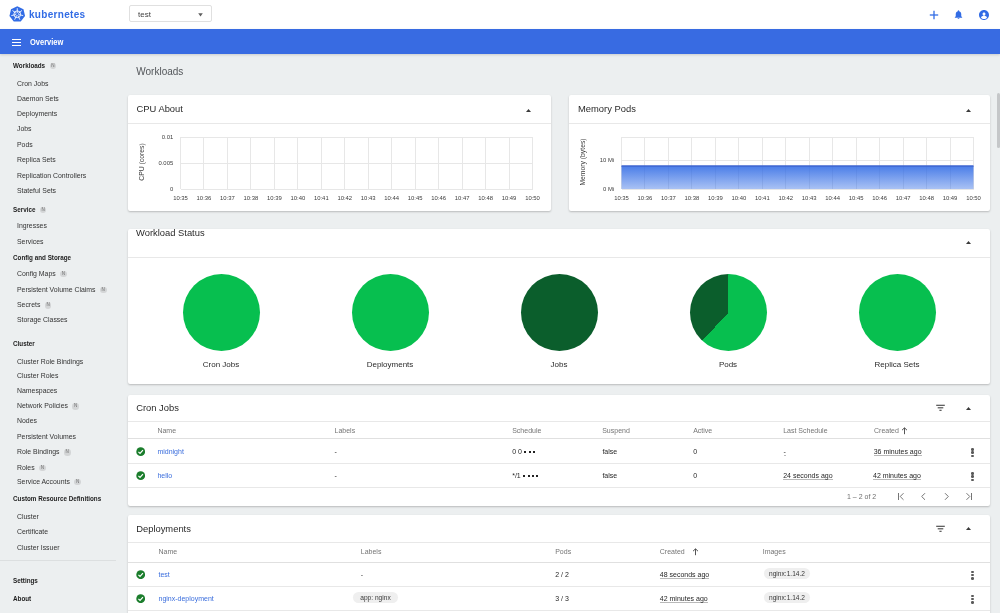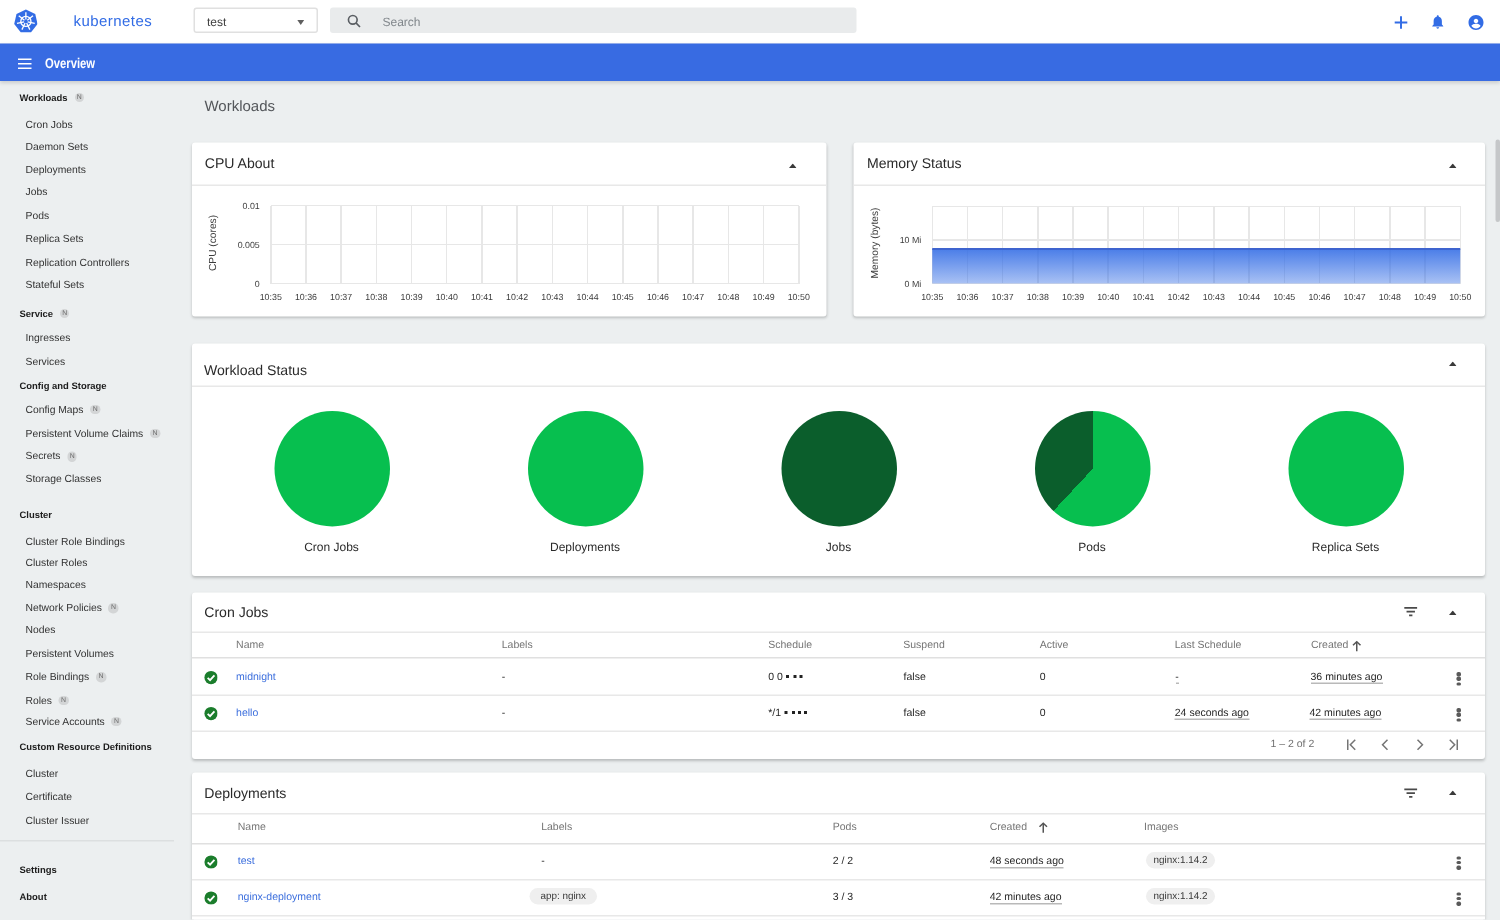--- a/index.html
+++ b/index.html
@@ -35,33 +35,26 @@
       <g stroke="#fff" stroke-width="1">
         <line x1="9.50" y1="8.10" x2="9.50" y2="2.50"></line>
         <line x1="8.41" y1="8.63" x2="4.03" y2="5.14"></line>
         <line x1="8.14" y1="9.81" x2="2.68" y2="11.06"></line>
         <line x1="8.89" y1="10.76" x2="6.46" y2="15.81"></line>
         <line x1="10.11" y1="10.76" x2="12.54" y2="15.81"></line>
         <line x1="10.86" y1="9.81" x2="16.32" y2="11.06"></line>
         <line x1="10.59" y1="8.63" x2="14.97" y2="5.14"></line>
       </g>
     </svg>
-  <div class="abs" style="left:29px; top:8.8px; font-size:10px; font-weight:normal; letter-spacing:0.3px; color:#326ce5;margin-left:20px;">kubernetes</div>
+  <div class="abs" style="left:29px; top:8.8px; font-size:10px; font-weight:bold; letter-spacing:0.3px; color:#326ce5;">kubernetes</div>
   <div class="abs" style="left:129px; top:5px; width:83px; height:17px; border:1px solid #e0e0e0; border-radius:2px; background:#fff;">
     <div class="abs" style="left:8px; top:3.8px; font-size:8px; color:#3f3f3f;">test</div>
     <svg class="abs" style="right:8px; top:7px;" width="5" height="4" viewBox="0 0 5 4">
         <polygon points="0.2,0.3 4.8,0.3 2.5,3.6" fill="#5f5f5f"></polygon>
       </svg>
-  </div>
-  <div class="abs" style="left:220px; top:5px; width:351px; height:17px; background:#e9ebec; border-radius:2px;">
-    <svg class="abs" style="left:11px; top:3.5px;" width="10" height="10" viewBox="0 0 10 10">
-        <circle cx="4.2" cy="4.2" r="2.9" fill="none" stroke="#5a5e63" stroke-width="1.1"></circle>
-        <line x1="6.3" y1="6.3" x2="9" y2="9" stroke="#5a5e63" stroke-width="1.1"></line>
-      </svg>
-    <div class="abs" style="left:35px; top:4.5px; font-size:8px; color:#80868b;">Search</div>
   </div>
   <svg class="abs" style="left:928.5px; top:9.5px;" width="10" height="10" viewBox="0 0 10 10">
       <line x1="5" y1="0.8" x2="5" y2="9.2" stroke="#326ce5" stroke-width="1.3"></line>
       <line x1="0.8" y1="5" x2="9.2" y2="5" stroke="#326ce5" stroke-width="1.3"></line>
     </svg>
   <svg class="abs" style="left:953px; top:9px;" width="11" height="11" viewBox="0 0 24 24">
       <path fill="#326ce5" d="M12 22c1.1 0 2-.9 2-2h-4c0 1.1.9 2 2 2zm6-6v-5c0-3.07-1.63-5.64-4.5-6.32V4c0-.83-.67-1.5-1.5-1.5s-1.5.67-1.5 1.5v.68C7.64 5.36 6 7.92 6 11v5l-2 2v1h16v-1l-2-2z"></path>
     </svg>
   <svg class="abs" style="left:977.5px; top:8.5px;" width="12" height="12" viewBox="0 0 24 24">
       <path fill="#326ce5" d="M12 2C6.48 2 2 6.48 2 12s4.48 10 10 10 10-4.48 10-10S17.52 2 12 2zm0 5c1.66 0 3 1.34 3 3s-1.34 3-3 3-3-1.34-3-3 1.34-3 3-3zm0 13c-2.5 0-4.71-1.28-6-3.22.03-1.99 4-3.08 6-3.08 1.99 0 5.97 1.09 6 3.08-1.29 1.94-3.5 3.22-6 3.22z"></path>
@@ -158,21 +151,21 @@
 <text x="287.17" y="77.2" font-size="5.9" fill="#3c3c3c" text-anchor="middle" font-family="Liberation Sans, sans-serif">10:45</text>
 <text x="310.63" y="77.2" font-size="5.9" fill="#3c3c3c" text-anchor="middle" font-family="Liberation Sans, sans-serif">10:46</text>
 <text x="334.10" y="77.2" font-size="5.9" fill="#3c3c3c" text-anchor="middle" font-family="Liberation Sans, sans-serif">10:47</text>
 <text x="357.57" y="77.2" font-size="5.9" fill="#3c3c3c" text-anchor="middle" font-family="Liberation Sans, sans-serif">10:48</text>
 <text x="381.03" y="77.2" font-size="5.9" fill="#3c3c3c" text-anchor="middle" font-family="Liberation Sans, sans-serif">10:49</text>
 <text x="404.50" y="77.2" font-size="5.9" fill="#3c3c3c" text-anchor="middle" font-family="Liberation Sans, sans-serif">10:50</text>
 <text x="16" y="39" font-size="6.8" fill="#3c3c3c" text-anchor="middle" transform="rotate(-90 16 39)" font-family="Liberation Sans, sans-serif">CPU (cores)</text>
 </svg>
 
 <div class="card" style="left:569px; top:95px; width:421px; height:115.5px;"></div>
-<div class="ctitle" style="left:578px; top:103.1px;">Memory Status</div>
+<div class="ctitle" style="left:578px; top:103.1px;">Memory Pods</div>
 <svg class="abs" style="left:965.5px; top:109.3px;" width="5" height="3" viewBox="0 0 5 3">
     <polygon points="0,3 5,3 2.5,0" fill="#3a3a3a"></polygon>
   </svg>
 <div class="hdiv" style="left:569px; top:123px; width:421px;"></div>
 <svg class="abs" style="left:569px; top:123px;" width="421" height="87">
 <g shape-rendering="crispEdges" stroke="#e7e7e7" stroke-width="1">
 <line x1="52.5" y1="14.5" x2="404.5" y2="14.5"></line>
 <line x1="52.5" y1="37.0" x2="404.5" y2="37.0"></line>
 <line x1="52.5" y1="66.0" x2="404.5" y2="66.0"></line>
 <line x1="52.50" y1="14.0" x2="52.50" y2="66.0"></line>
@@ -216,21 +209,21 @@
 <text x="287.17" y="77.2" font-size="5.9" fill="#3c3c3c" text-anchor="middle" font-family="Liberation Sans, sans-serif">10:45</text>
 <text x="310.63" y="77.2" font-size="5.9" fill="#3c3c3c" text-anchor="middle" font-family="Liberation Sans, sans-serif">10:46</text>
 <text x="334.10" y="77.2" font-size="5.9" fill="#3c3c3c" text-anchor="middle" font-family="Liberation Sans, sans-serif">10:47</text>
 <text x="357.57" y="77.2" font-size="5.9" fill="#3c3c3c" text-anchor="middle" font-family="Liberation Sans, sans-serif">10:48</text>
 <text x="381.03" y="77.2" font-size="5.9" fill="#3c3c3c" text-anchor="middle" font-family="Liberation Sans, sans-serif">10:49</text>
 <text x="404.50" y="77.2" font-size="5.9" fill="#3c3c3c" text-anchor="middle" font-family="Liberation Sans, sans-serif">10:50</text>
 <text x="16" y="39" font-size="6.8" fill="#3c3c3c" text-anchor="middle" transform="rotate(-90 16 39)" font-family="Liberation Sans, sans-serif">Memory (bytes)</text>
 </svg>
 
 <div class="card" style="left:128px; top:229px; width:862px; height:155px;"></div>
-<div class="ctitle" style="left:136px; top:241px;">Workload Status</div>
+<div class="ctitle" style="left:136px; top:227px;">Workload Status</div>
 <svg class="abs" style="left:965.5px; top:240.8px;" width="5" height="3" viewBox="0 0 5 3">
     <polygon points="0,3 5,3 2.5,0" fill="#3a3a3a"></polygon>
   </svg>
 <div class="hdiv" style="left:128px; top:257px; width:862px;"></div>
 <div class="pie" style="left:182.5px; top:273.5px; background:#07bf4f;"></div>
 <div class="pie" style="left:351.5px; top:273.5px; background:#07bf4f;"></div>
 <div class="pie" style="left:520.5px; top:273.5px; background:#0b5e2c;"></div>
 <div class="pie" style="left:689.5px; top:273.5px; background:conic-gradient(#07bf4f 0deg 223deg, #0b5e2c 223deg 360deg);"></div>
 <div class="pie" style="left:858.5px; top:273.5px; background:#07bf4f;"></div>
 <div class="plabel" style="left:161px; top:360px;">Cron Jobs</div>

